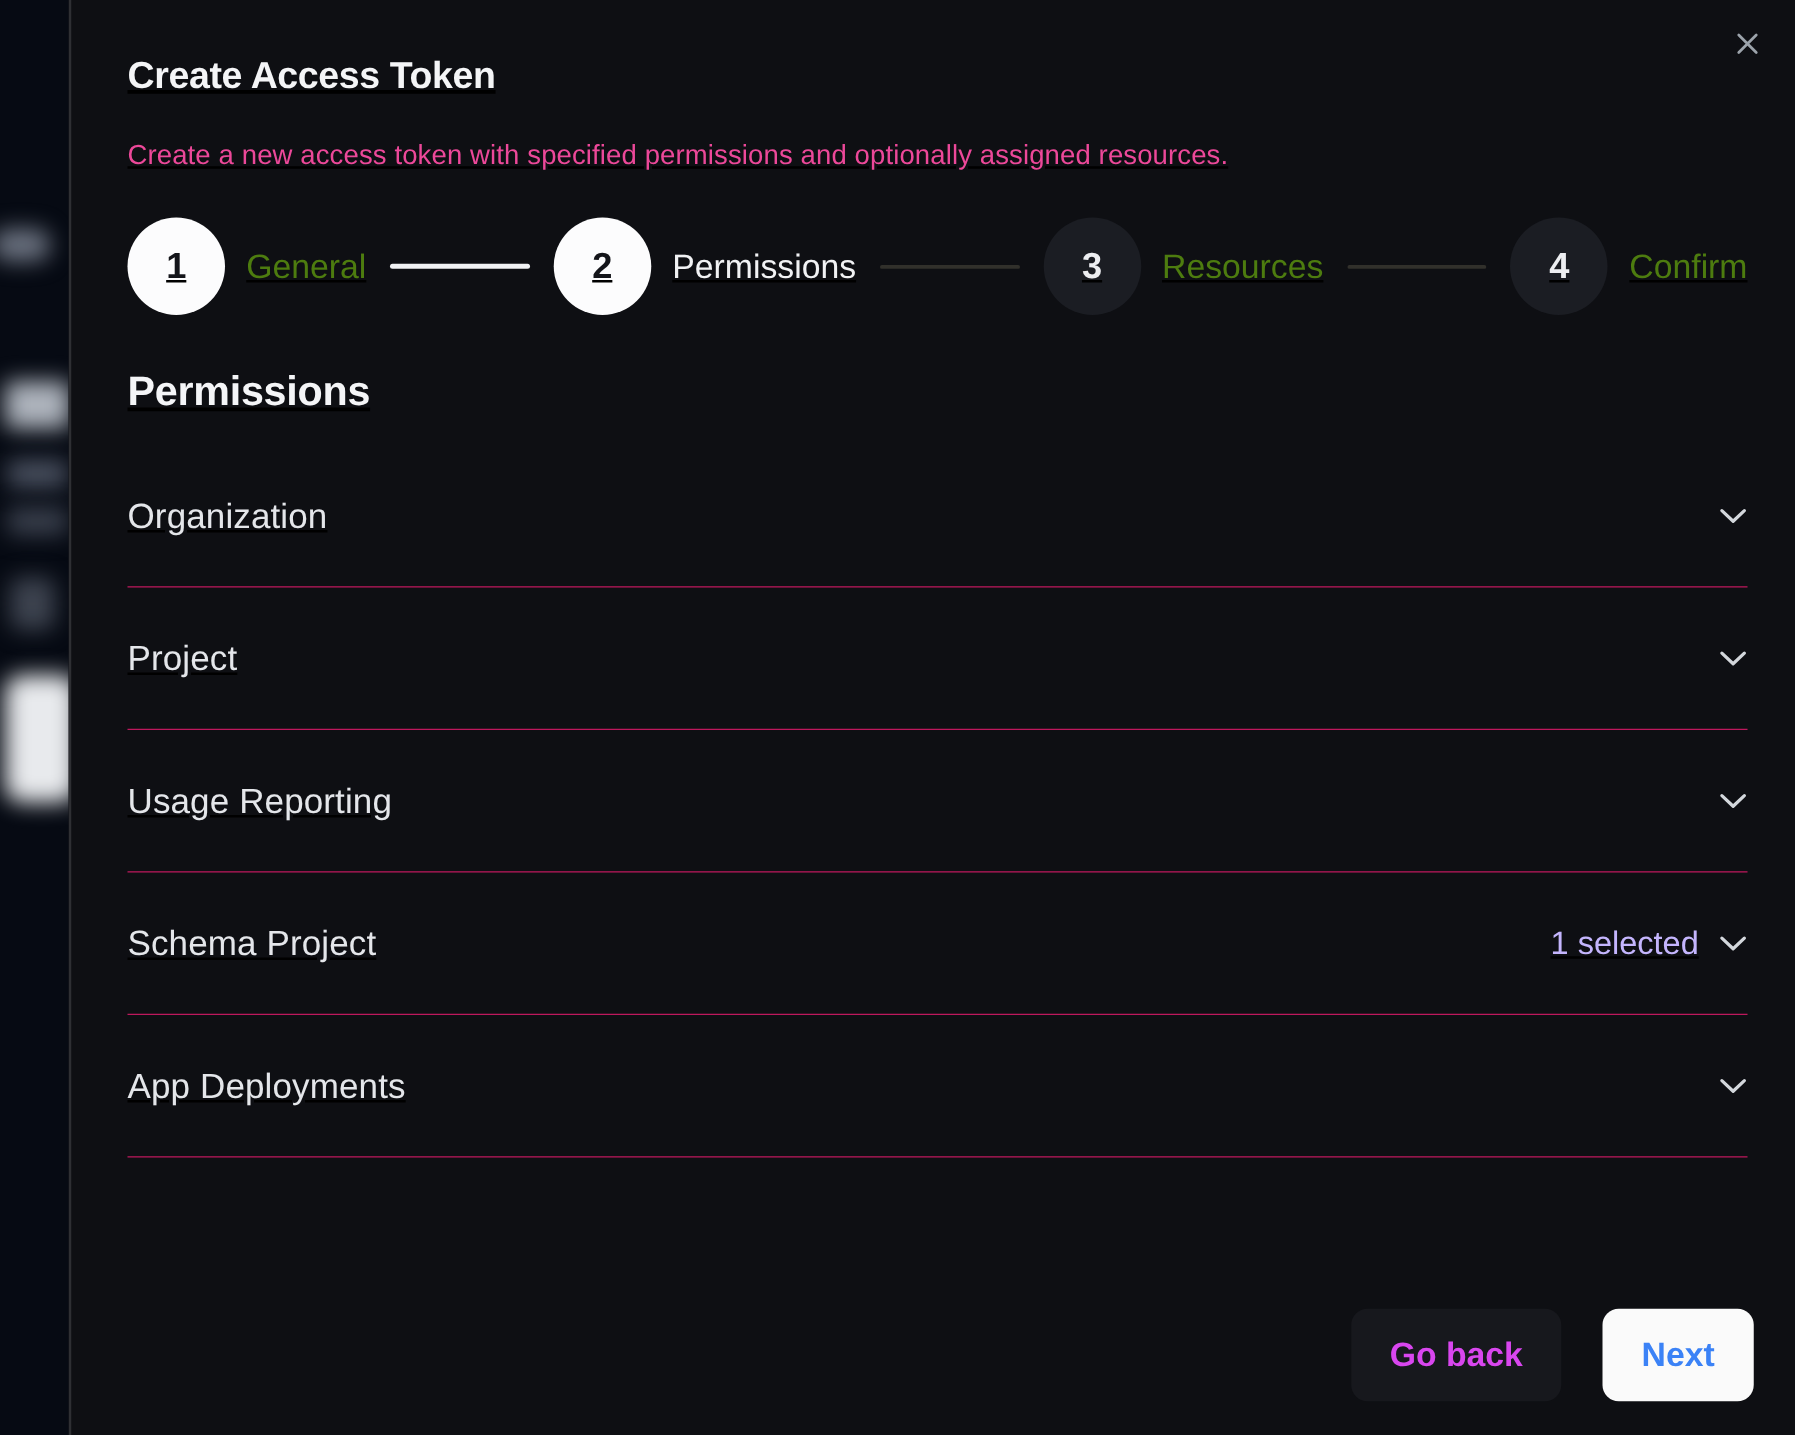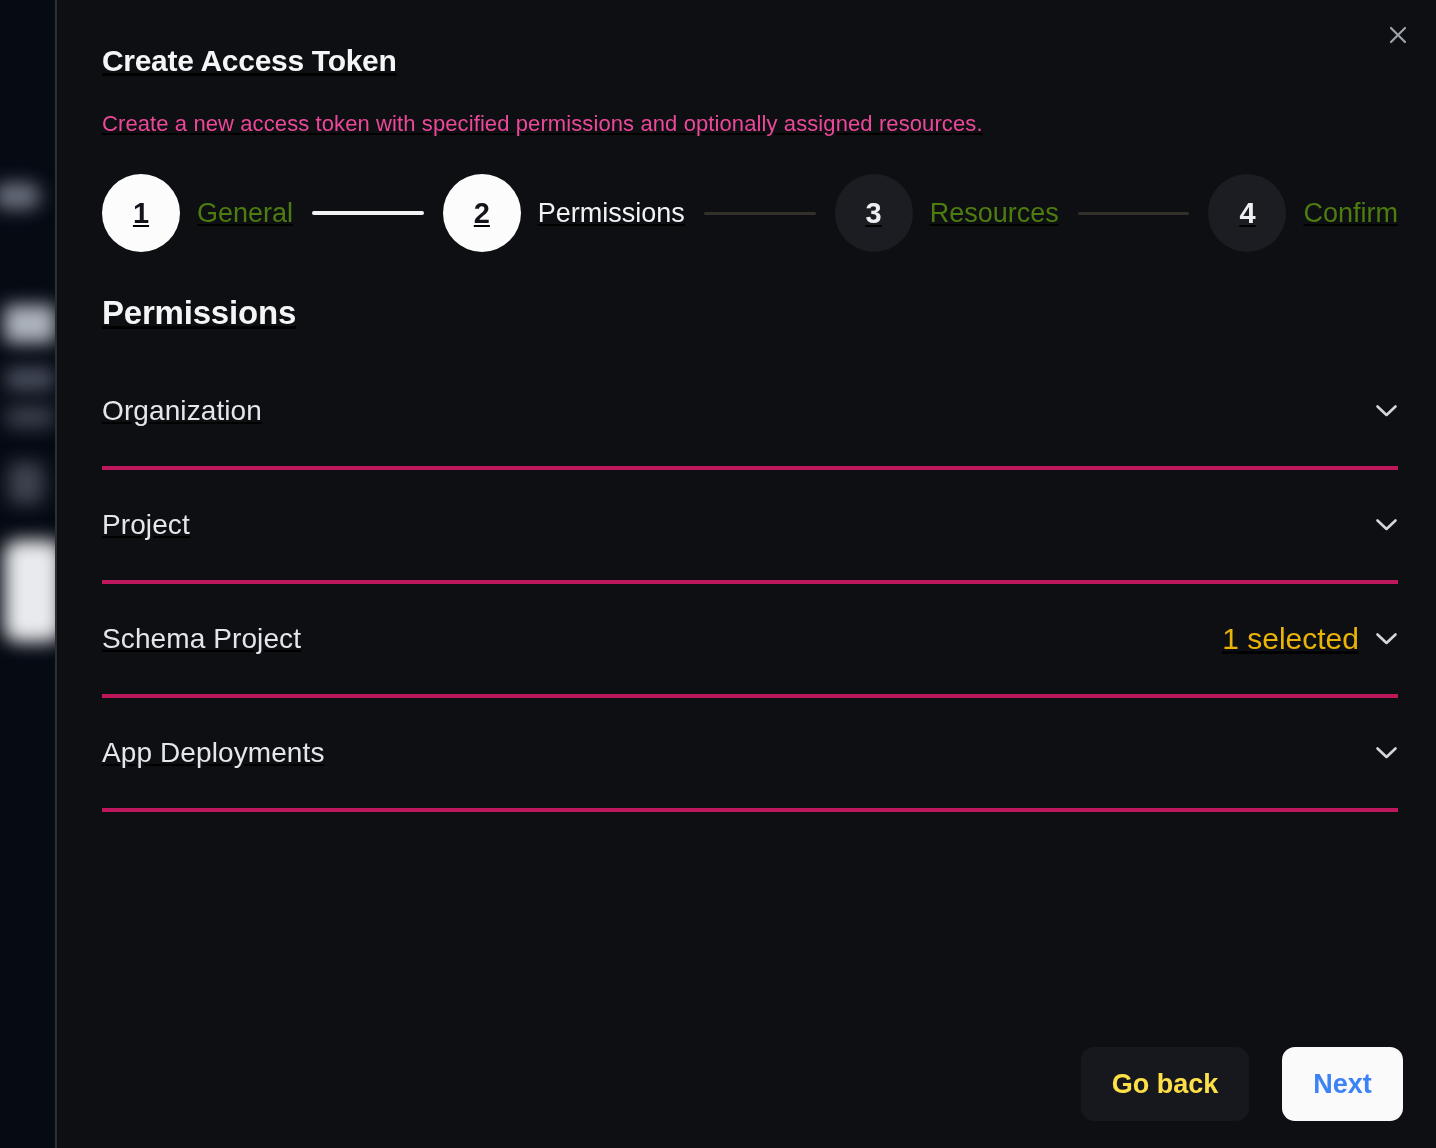--- a/index.html
+++ b/index.html
@@ -78,47 +78,47 @@
   
   .section-heading {
     margin-top: 42px;
     font-size: 33px; font-weight: 700; color: #f4f5f7;
     letter-spacing: -0.2px;
   }
   .sections { margin-top: 24px; }
   .section-row {
     height: 114px;
     display: flex; align-items: center; justify-content: space-between;
-    border-bottom: 4px solid #be185d;
+    border-bottom: 1px solid #be185d;
     cursor: pointer;
   }
   .section-label {
     font-size: 28px; font-weight: 500; color: #e4e6ea;
     letter-spacing: 0.1px;
   }
   .section-right { display: flex; align-items: center; gap: 16px; }
   .selected-count {
-    font-size: 30px; font-weight: 500; color: #eab308; margin-left: 15px;
+    font-size: 26px; font-weight: 500; color: #c4b5fd; margin-left: 15px;
   }
   .selected-count:empty { display: none; }
   .chevron { display: flex; align-items: center; }
 
   
   .footer {
     position: absolute; right: 33px; bottom: 27px;
     display: flex; gap: 33px;
   }
   .btn {
     height: 74px; border: none; border-radius: 13px;
     font-family: "Liberation Sans", sans-serif;
     font-size: 27px; font-weight: 700;
     display: flex; align-items: center; justify-content: center;
     cursor: pointer;
   }
-  .btn-secondary { width: 168px; background: #17181d; color: #fde047; }
+  .btn-secondary { width: 168px; background: #17181d; color: #d946ef; }
   .btn-primary   { width: 121px; background: #fafafa; color: #3b82f6; }
 </style>
 </head>
 <body>
 
 <div class="backdrop">
   <div class="blob blob-pill"></div>
   <div class="blob blob-heading"></div>
   <div class="blob blob-text1"></div>
   <div class="blob blob-text2"></div>
@@ -183,20 +183,31 @@
         <div class="section-right">
 
           <span class="chevron">
             <svg width="23" height="14" viewBox="0 0 23 14" fill="none">
               <path d="M2.5 2.5 L11.5 11 L20.5 2.5" stroke="#d3d7dc" stroke-width="2.6" stroke-linecap="round" stroke-linejoin="round"></path>
             </svg>
           </span>
         </div>
       </div>
 
+      <div class="section-row">
+        <div class="section-label">Usage Reporting</div>
+        <div class="section-right">
+
+          <span class="chevron">
+            <svg width="23" height="14" viewBox="0 0 23 14" fill="none">
+              <path d="M2.5 2.5 L11.5 11 L20.5 2.5" stroke="#d3d7dc" stroke-width="2.6" stroke-linecap="round" stroke-linejoin="round"></path>
+            </svg>
+          </span>
+        </div>
+      </div>
 
       <div class="section-row">
         <div class="section-label">Schema Project</div>
         <div class="section-right">
           <div class="selected-count">1 selected</div>
           <span class="chevron">
             <svg width="23" height="14" viewBox="0 0 23 14" fill="none">
               <path d="M2.5 2.5 L11.5 11 L20.5 2.5" stroke="#d3d7dc" stroke-width="2.6" stroke-linecap="round" stroke-linejoin="round"></path>
             </svg>
           </span>

